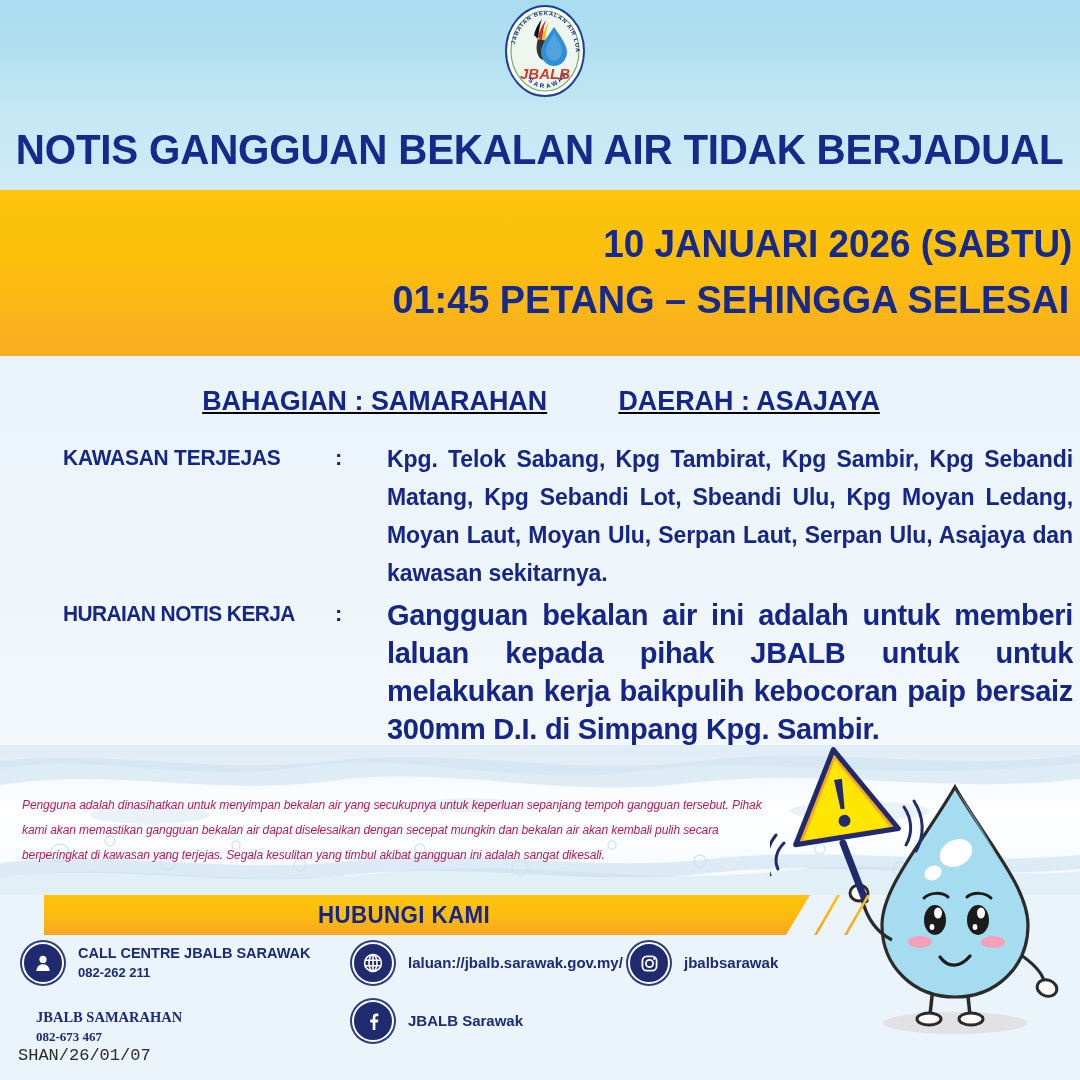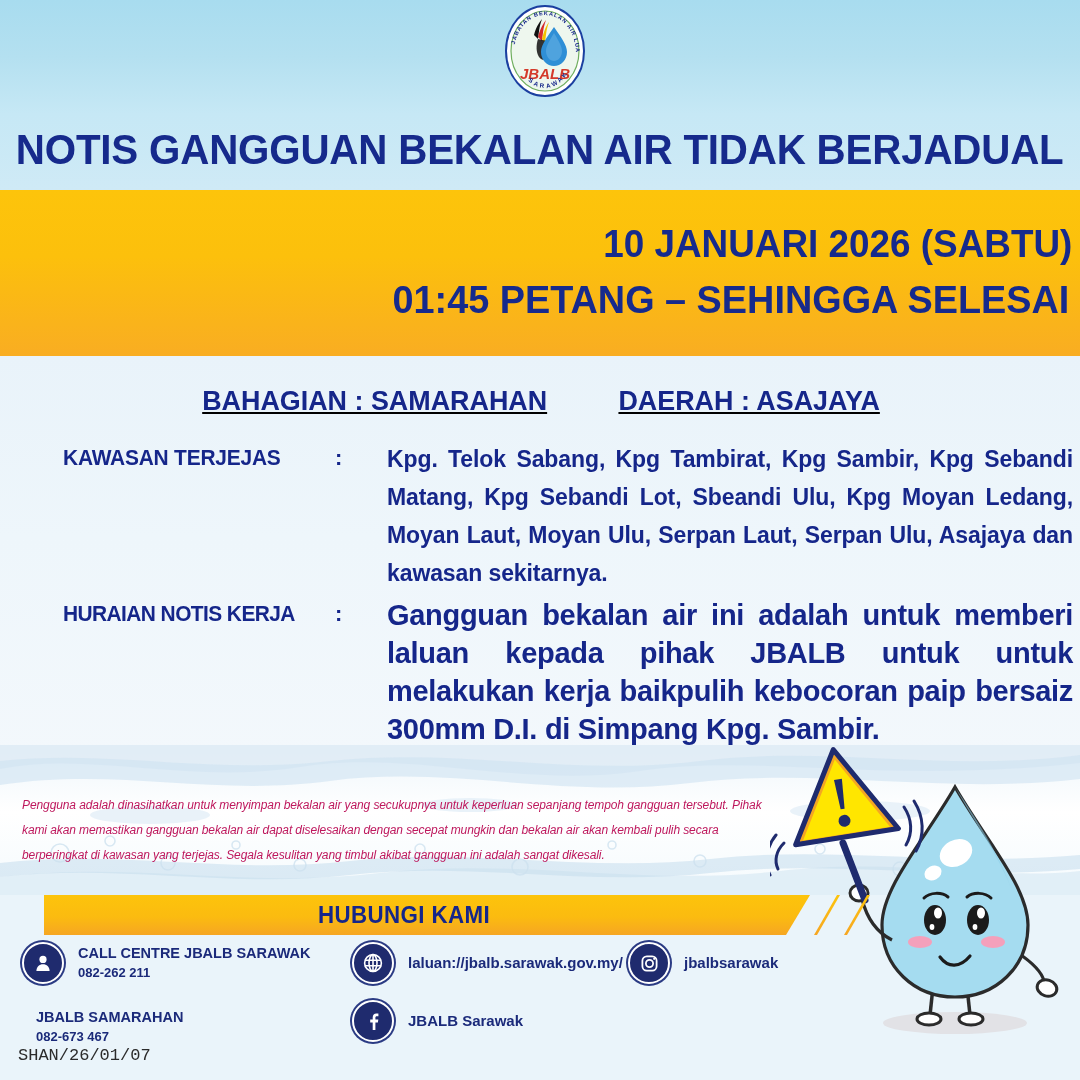--- a/index.html
+++ b/index.html
@@ -132,21 +132,21 @@
     color:#ffffff;
   }
   .c-icon svg{display:block;}
   .c-text{margin-left:14px;padding-top:2px;}
   .c-l1{font-weight:bold;font-size:14.5px;color:#1b2a7a;line-height:19px;letter-spacing:0px;}
   .c-l2{font-weight:bold;font-size:13px;color:#1b2a7a;line-height:20px;}
   .c-single{font-weight:bold;font-size:15px;color:#1b2a7a;line-height:38px;}
 
   .i1{left:22px;top:2px;}
   .i2{left:22px;top:68px;}
-  .i2 .c-text{padding-top:0;}
+  .i2 .c-text{padding-top:0;font-family:Liberation Serif, serif;}
   .i3{left:352px;top:2px;}
   .i4{left:352px;top:60px;}
   .i5{left:628px;top:2px;}
 
   .ref{
     position:absolute;left:18px;top:1046px;
     font-size:17px;color:#2b2b2b;font-family:Liberation Mono, monospace;
   }
 </style>
 </head>

